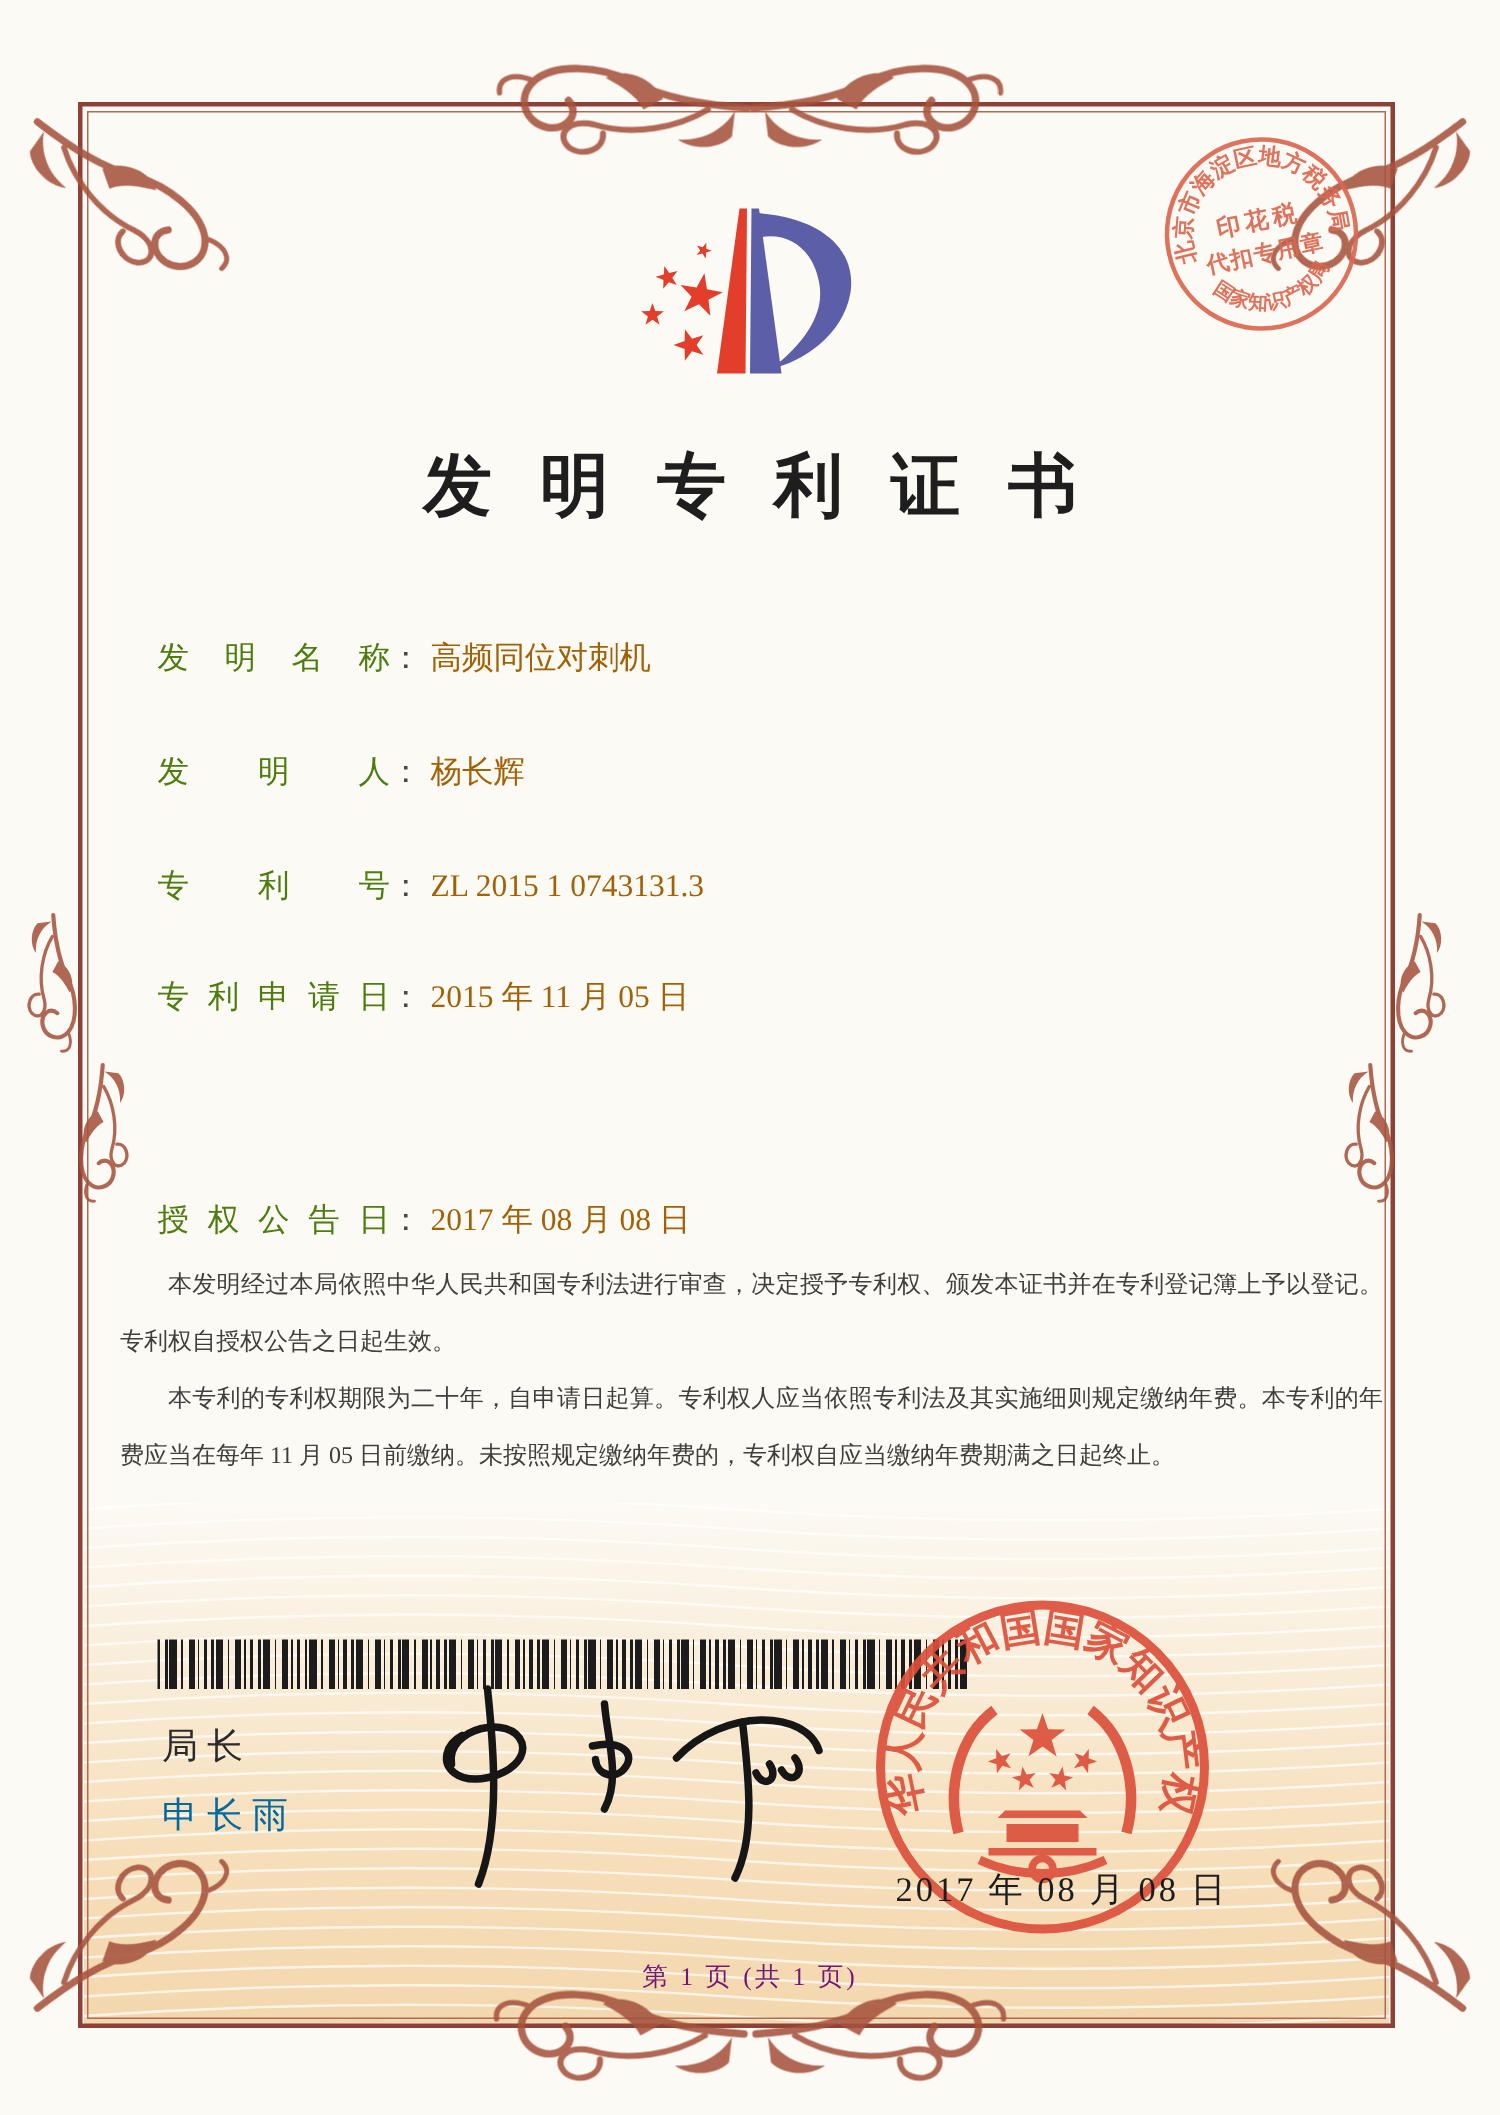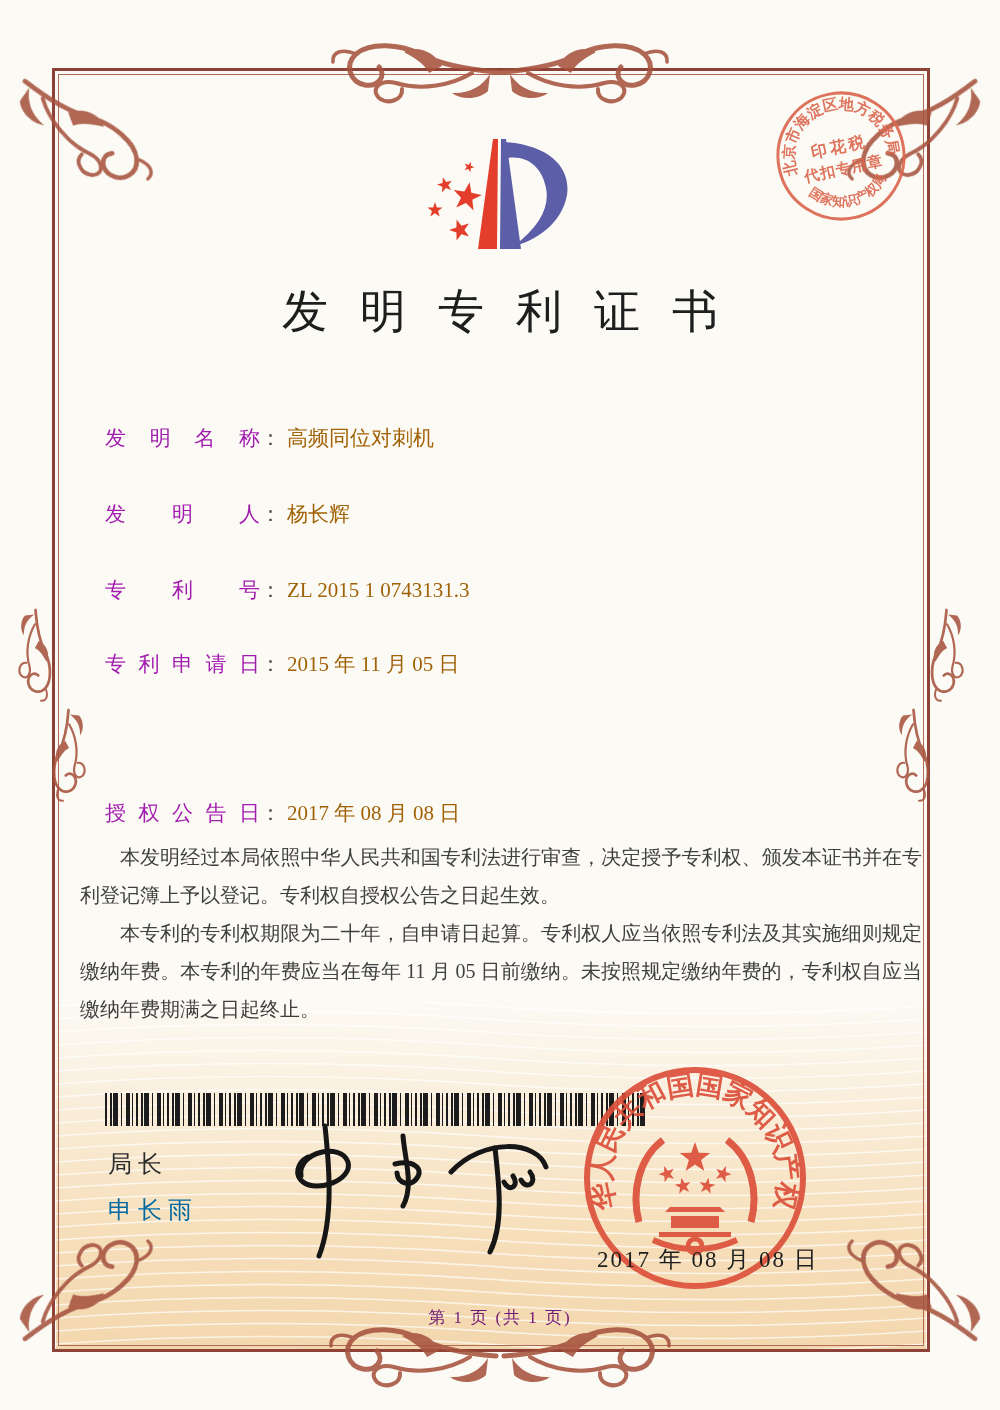--- a/index.html
+++ b/index.html
@@ -13,29 +13,29 @@
   .frame-outer{position:absolute;left:52px;top:68px;right:70px;bottom:58px;
     border:3px solid #8e4136;z-index:1;}
   .frame-inner{position:absolute;inset:3px;border:1px solid #b06a55;}
   
   .warm-zone{position:absolute;left:56px;top:1002px;width:870px;height:348px;z-index:0;
     background:linear-gradient(180deg,rgba(246,222,186,0) 0%,rgba(246,222,186,0.45) 30%,rgba(245,216,172,0.8) 65%,#f3d7ae 100%);}
   .warm-zone svg{position:absolute;inset:0;}
   .ornaments{position:absolute;inset:0;z-index:2;pointer-events:none;}
   .cert-no{position:absolute;left:92px;top:136px;font-size:21px;letter-spacing:5px;color:#5a5a5a;z-index:3;}
   .logo{position:absolute;left:408px;top:116px;z-index:3;}
-  .title{position:absolute;left:0;top:281px;width:100%;text-align:center;
-    font-size:46px;font-weight:normal;color:#1e1e1e;letter-spacing:32px;text-indent:32px;z-index:3;}
+  .title{position:absolute;left:0;top:293px;width:100%;text-align:center;
+    font-size:46px;font-weight:bold;color:#1e1e1e;letter-spacing:32px;text-indent:32px;z-index:3;}
   .field{position:absolute;left:105px;font-size:21px;color:#3c3c3c;z-index:3;white-space:nowrap;}
-  .field .lab{display:inline-block;width:155px;text-align:justify;text-align-last:justify;vertical-align:top;color:#a21caf;}
+  .field .lab{display:inline-block;width:155px;text-align:justify;text-align-last:justify;vertical-align:top;color:#4d7c0f;}
   .field .colon{margin:0 6px 0 0;color:#474747;}
   .field .val{color:#a16207;}
   .f0{top:424px}.f1{top:500px}.f2{top:576px}.f3{top:650px}.f4{top:724px}.f5{top:799px}
   .body-text{position:absolute;left:80px;top:838px;width:842px;z-index:3;}
-  .body-text p{margin:0;font-size:20px;line-height:38px;color:#3f3f3f;text-indent:2em;text-align:justify;}
+  .body-text p{margin:0;font-size:16px;line-height:38px;color:#3f3f3f;text-indent:2em;text-align:justify;}
   .barcode{position:absolute;left:105px;top:1093px;width:543px;height:33px;z-index:3;
     background:repeating-linear-gradient(90deg,
       #1c1c1c 0 2px,transparent 2px 5px,
       #1c1c1c 5px 7px,transparent 7px 8px,
       #1c1c1c 8px 13px,transparent 13px 16px,
       #1c1c1c 16px 17px,transparent 17px 21px,
       #1c1c1c 21px 25px,transparent 25px 27px,
       #1c1c1c 27px 28px,transparent 28px 31px);}
   .sig-title{position:absolute;left:108px;top:1148px;font-size:24px;letter-spacing:6px;
     font-family:"Liberation Sans","DejaVu Sans",sans-serif;color:#2b2b2b;z-index:3;}

